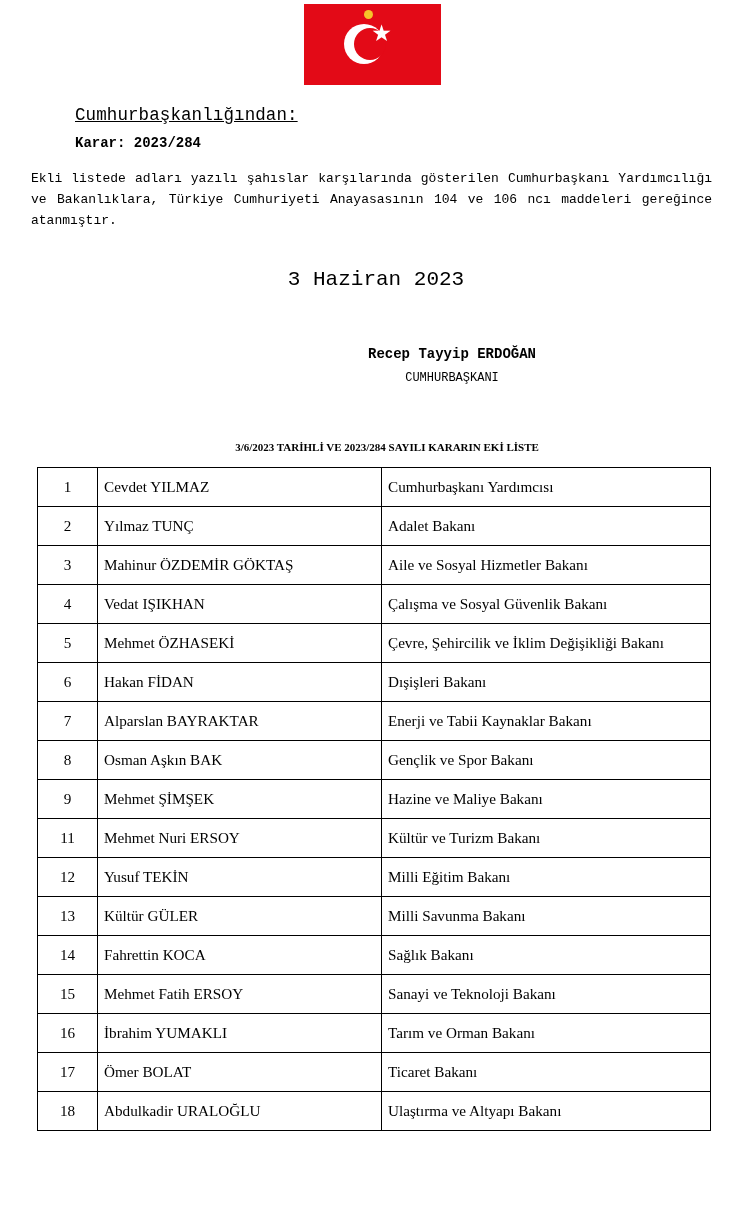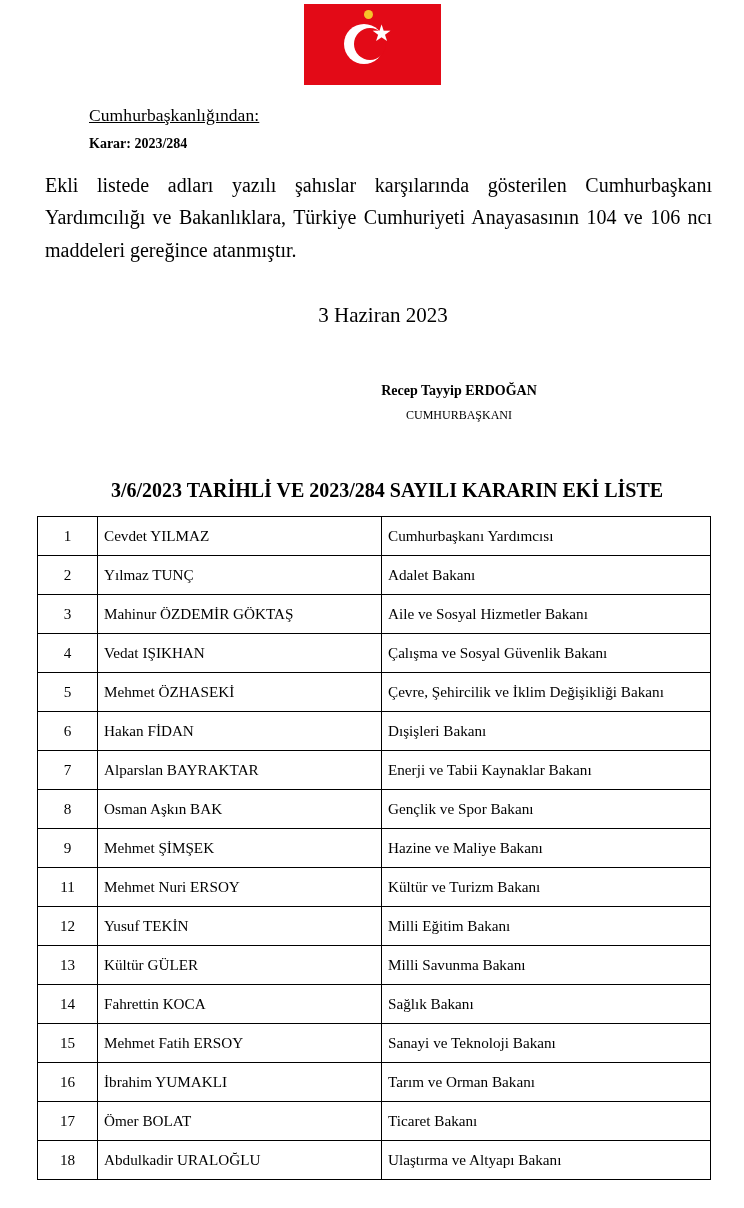--- a/index.html
+++ b/index.html
@@ -77,38 +77,39 @@
     left: 60px;
     top: 6px;
     width: 9px;
     height: 9px;
     border-radius: 50%;
     background: #f6c42a;
   }
 
   
   .body-area {
-    padding: 0 30px 0 44px;
+    padding: 0 30px 0 30px;
+    font-family: Liberation Mono, monospace;
   }
   .from-line {
     margin-top: 20px;
     margin-left: 45px;
     font-size: 17.5px;
     text-decoration: underline;
     letter-spacing: 0.1px;
   }
   .decision-line {
     margin-top: 10px;
     margin-left: 45px;
     font-size: 14px;
     font-weight: bold;
   }
   .paragraph {
     margin-top: 17px;
-    font-size: 20px;
+    font-size: 13px;
     text-align: justify;
     line-height: 1.62;
     padding: 0 2px 0 1px;
   }
   .date-line {
     margin-top: 37px;
     text-align: center;
     font-size: 21px;
     padding-left: 8px;
   }
@@ -123,21 +124,21 @@
   }
   .sig-title {
     font-size: 12px;
     margin-top: 9px;
   }
 
   
   .table-title {
     margin-top: 56px;
     text-align: center;
-    font-size: 20px;
+    font-size: 11px;
     font-weight: bold;
     padding-left: 30px;
   }
 
   
   .table-wrap {
     margin-top: 14px;
     padding: 0 33px 0 37px;
   }
   table.list {

